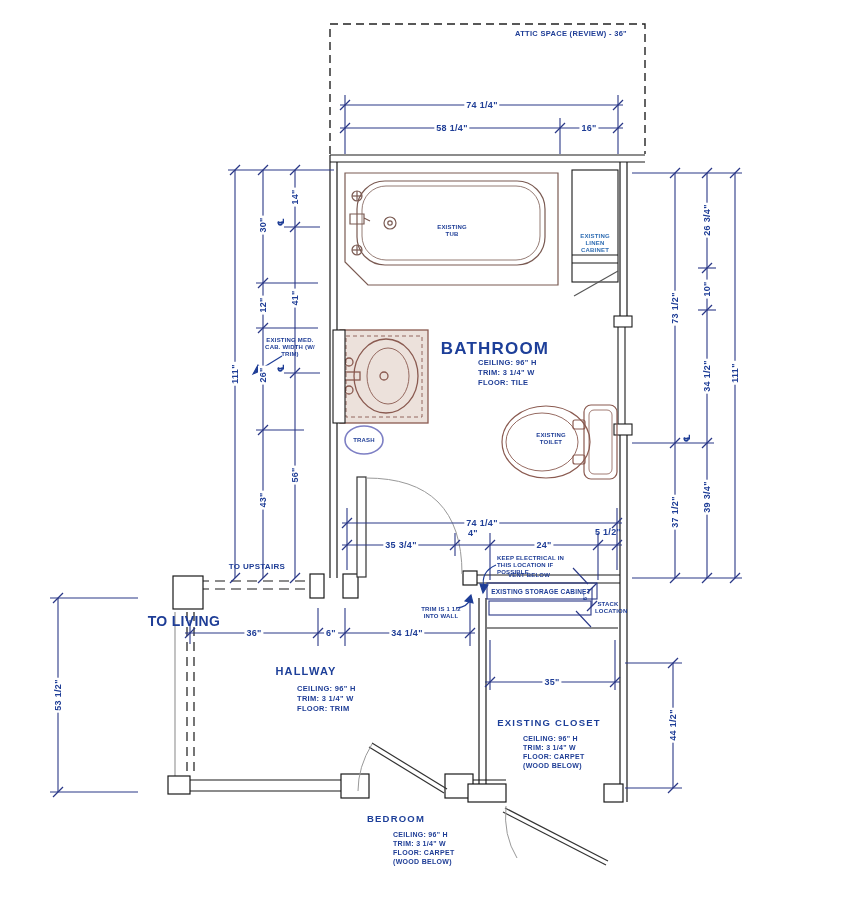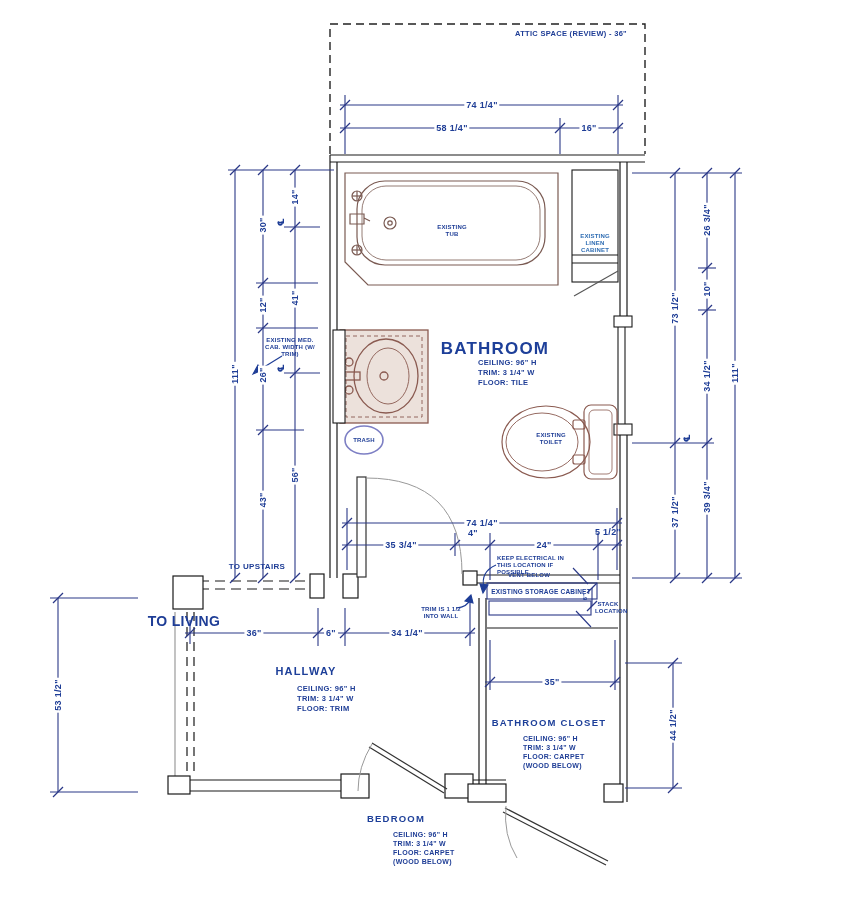--- a/index.html
+++ b/index.html
@@ -307,21 +307,21 @@
   <div>FLOOR: TILE</div>
 </div>
 
 <div class="title" style="left:306px;top:671px;font-size:11px;">HALLWAY</div>
 <div class="details" style="left:297px;top:684px;">
   <div>CEILING: 96" H</div>
   <div>TRIM: 3 1/4" W</div>
   <div>FLOOR: TRIM</div>
 </div>
 
-<div class="title" style="left:549px;top:722px;font-size:9.5px;">BATHROOM CLOSET</div>
+<div class="title" style="left:549px;top:722px;font-size:9.5px;">EXISTING CLOSET</div>
 <div class="details" style="left:523px;top:734px;font-size:7px;line-height:9px;">
   <div>CEILING: 96" H</div>
   <div>TRIM: 3 1/4" W</div>
   <div>FLOOR: CARPET</div>
   <div>(WOOD BELOW)</div>
 </div>
 
 <div class="title" style="left:392px;top:818px;font-size:9.5px;padding-left:8px;">BEDROOM</div>
 <div class="details" style="left:393px;top:830px;font-size:7px;line-height:9px;">
   <div>CEILING: 96" H</div>

